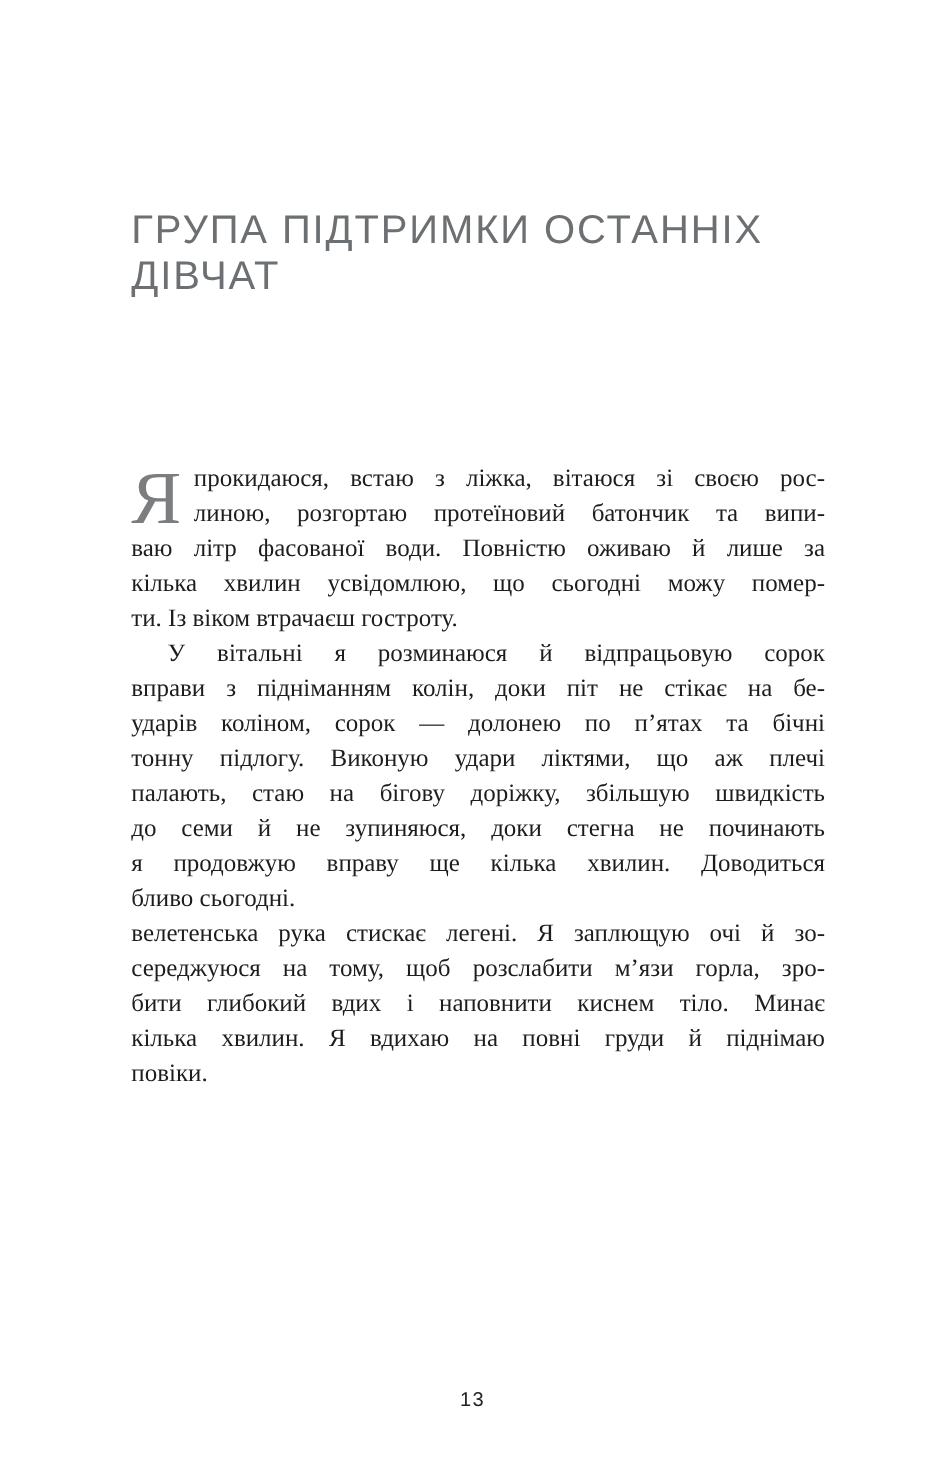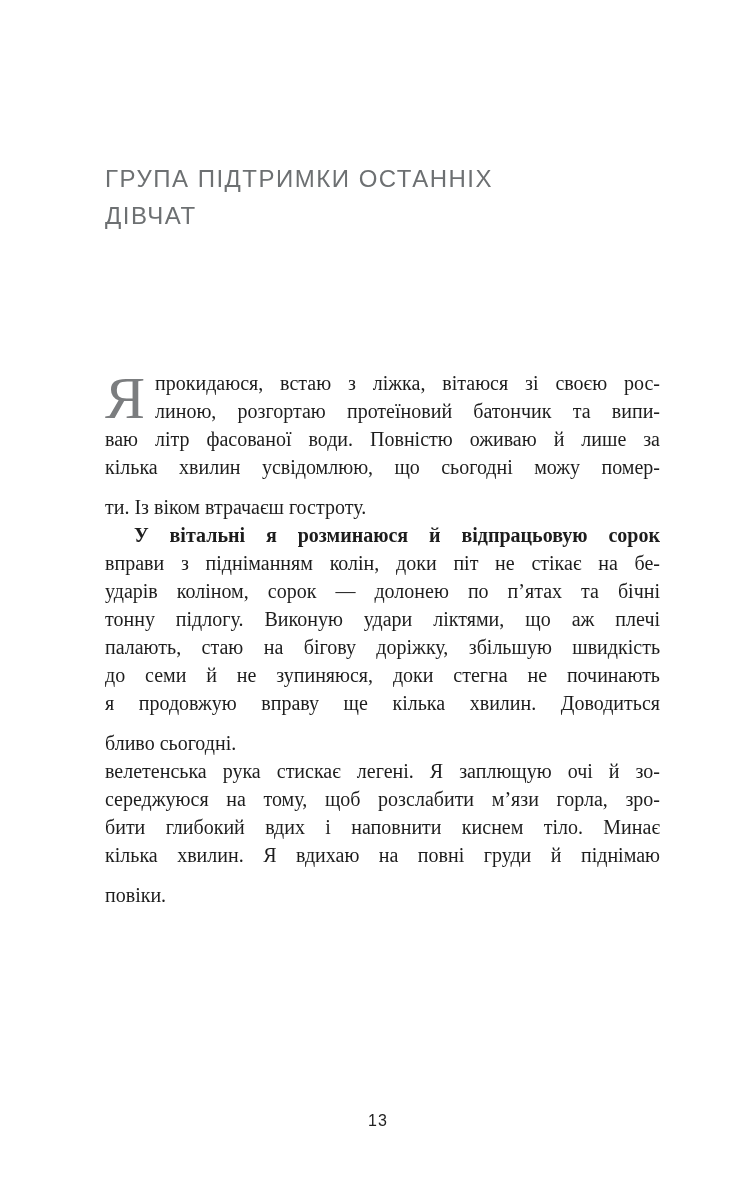--- a/index.html
+++ b/index.html
@@ -15,21 +15,21 @@
     overflow: hidden;
     font-family: "Liberation Serif", serif;
   }
   .chapter-title {
     position: absolute;
     left: 105px;
     top: 144px;
     width: 580px;
     font-family: "Liberation Sans", sans-serif;
     font-weight: 400;
-    font-size: 24px;
+    font-size: 32px;
     line-height: 37px;
     letter-spacing: 1.5px;
     color: #6d7072;
   }
   .body-text {
     position: absolute;
     left: 105px;
     top: 369px;
     width: 555px;
     font-family: "Liberation Serif", serif;
@@ -40,25 +40,23 @@
   .paragraph {
     margin: 0;
   }
   .line {
     text-align: justify;
     text-align-last: justify;
     white-space: nowrap;
   }
   .line.last {
     text-align-last: left;
-    margin-top: 12px;
   }
   .line.indent {
     text-indent: 29px;
-    font-weight: bold;
   }
   .dropcap {
     float: left;
     font-size: 60px;
     line-height: 54px;
     height: 54px;
     margin: 2px 10px 0 0;
     color: #7b7d7f;
     font-family: "Liberation Serif", serif;
   }

